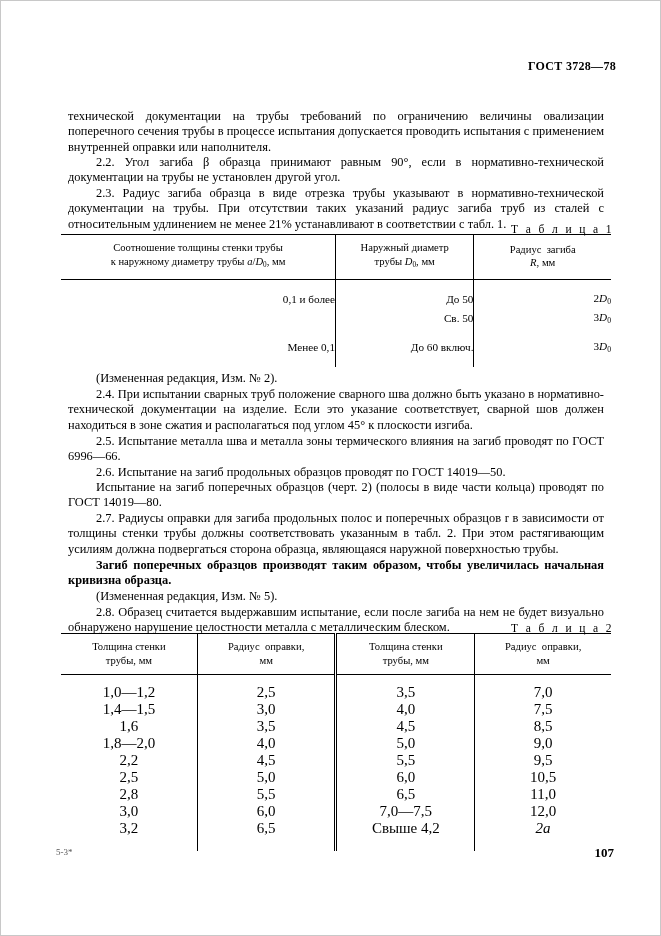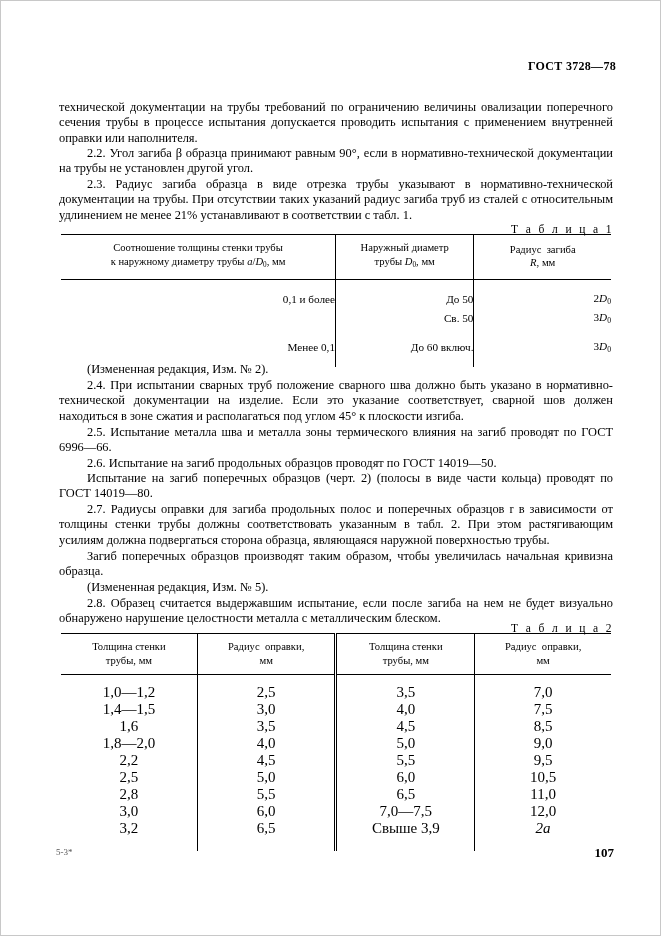--- a/index.html
+++ b/index.html
@@ -44,21 +44,21 @@
   .body-block {
     position: absolute;
     left: 0;
     width: 560px;
     font-size: 12.4px;
     line-height: 15.4px;
     text-align: justify;
     text-justify: inter-word;
   }
   .body-block p {
-    margin: 3px;
+    margin: 12px;
   }
   .indent {
     text-indent: 28px;
   }
   .bold-note {
     font-weight: normal;
     text-indent: 28px;
   }
   .hang {
     text-indent: 0;
@@ -230,21 +230,21 @@
     </div>
 
     <div class="body-block" style="top:467px;">
       <p class="indent">Испытание на загиб поперечных образцов (черт. 2) (полосы в виде части кольца) проводят по ГОСТ 14019—80.</p>
     </div>
 
     <div class="body-block" style="top:498px;">
       <p class="indent">2.7. Радиусы оправки для загиба продольных полос и поперечных образцов r в зависимости от толщины стенки трубы должны соответствовать указанным в табл. 2. При этом растягивающим усилиям должна подвергаться сторона образца, являющаяся наружной поверхностью трубы.</p>
     </div>
 
-    <div class="body-block" style="top:545px;">
+    <div class="body-block" style="top:545px;font-weight:bold;">
       <p class="indent">Загиб поперечных образцов производят таким образом, чтобы увеличилась начальная кривизна образца.</p>
     </div>
 
     <div class="body-block" style="top:576px;">
       <p class="bold-note">(Измененная редакция, Изм. № 5).</p>
     </div>
 
     <div class="body-block" style="top:592px;">
       <p class="indent">2.8. Образец считается выдержавшим испытание, если после загиба на нем не будет визуально обнаружено нарушение целостности металла с металлическим блеском.</p>
     </div>
@@ -319,21 +319,21 @@
           </tr>
           <tr>
             <td>3,0</td>
             <td class="vline">6,0</td>
             <td class="vline-dbl">7,0—7,5</td>
             <td class="vline">12,0</td>
           </tr>
           <tr>
             <td>3,2</td>
             <td class="vline">6,5</td>
-            <td class="vline-dbl">Свыше 3,9</td>
+            <td class="vline-dbl">Свыше 4,2</td>
             <td class="vline"><span class="it">2a</span></td>
           </tr>
           <tr class="pad-bot">
             <td></td>
             <td class="vline"></td>
             <td class="vline-dbl"></td>
             <td class="vline"></td>
           </tr>
         </tbody>
     </table>

